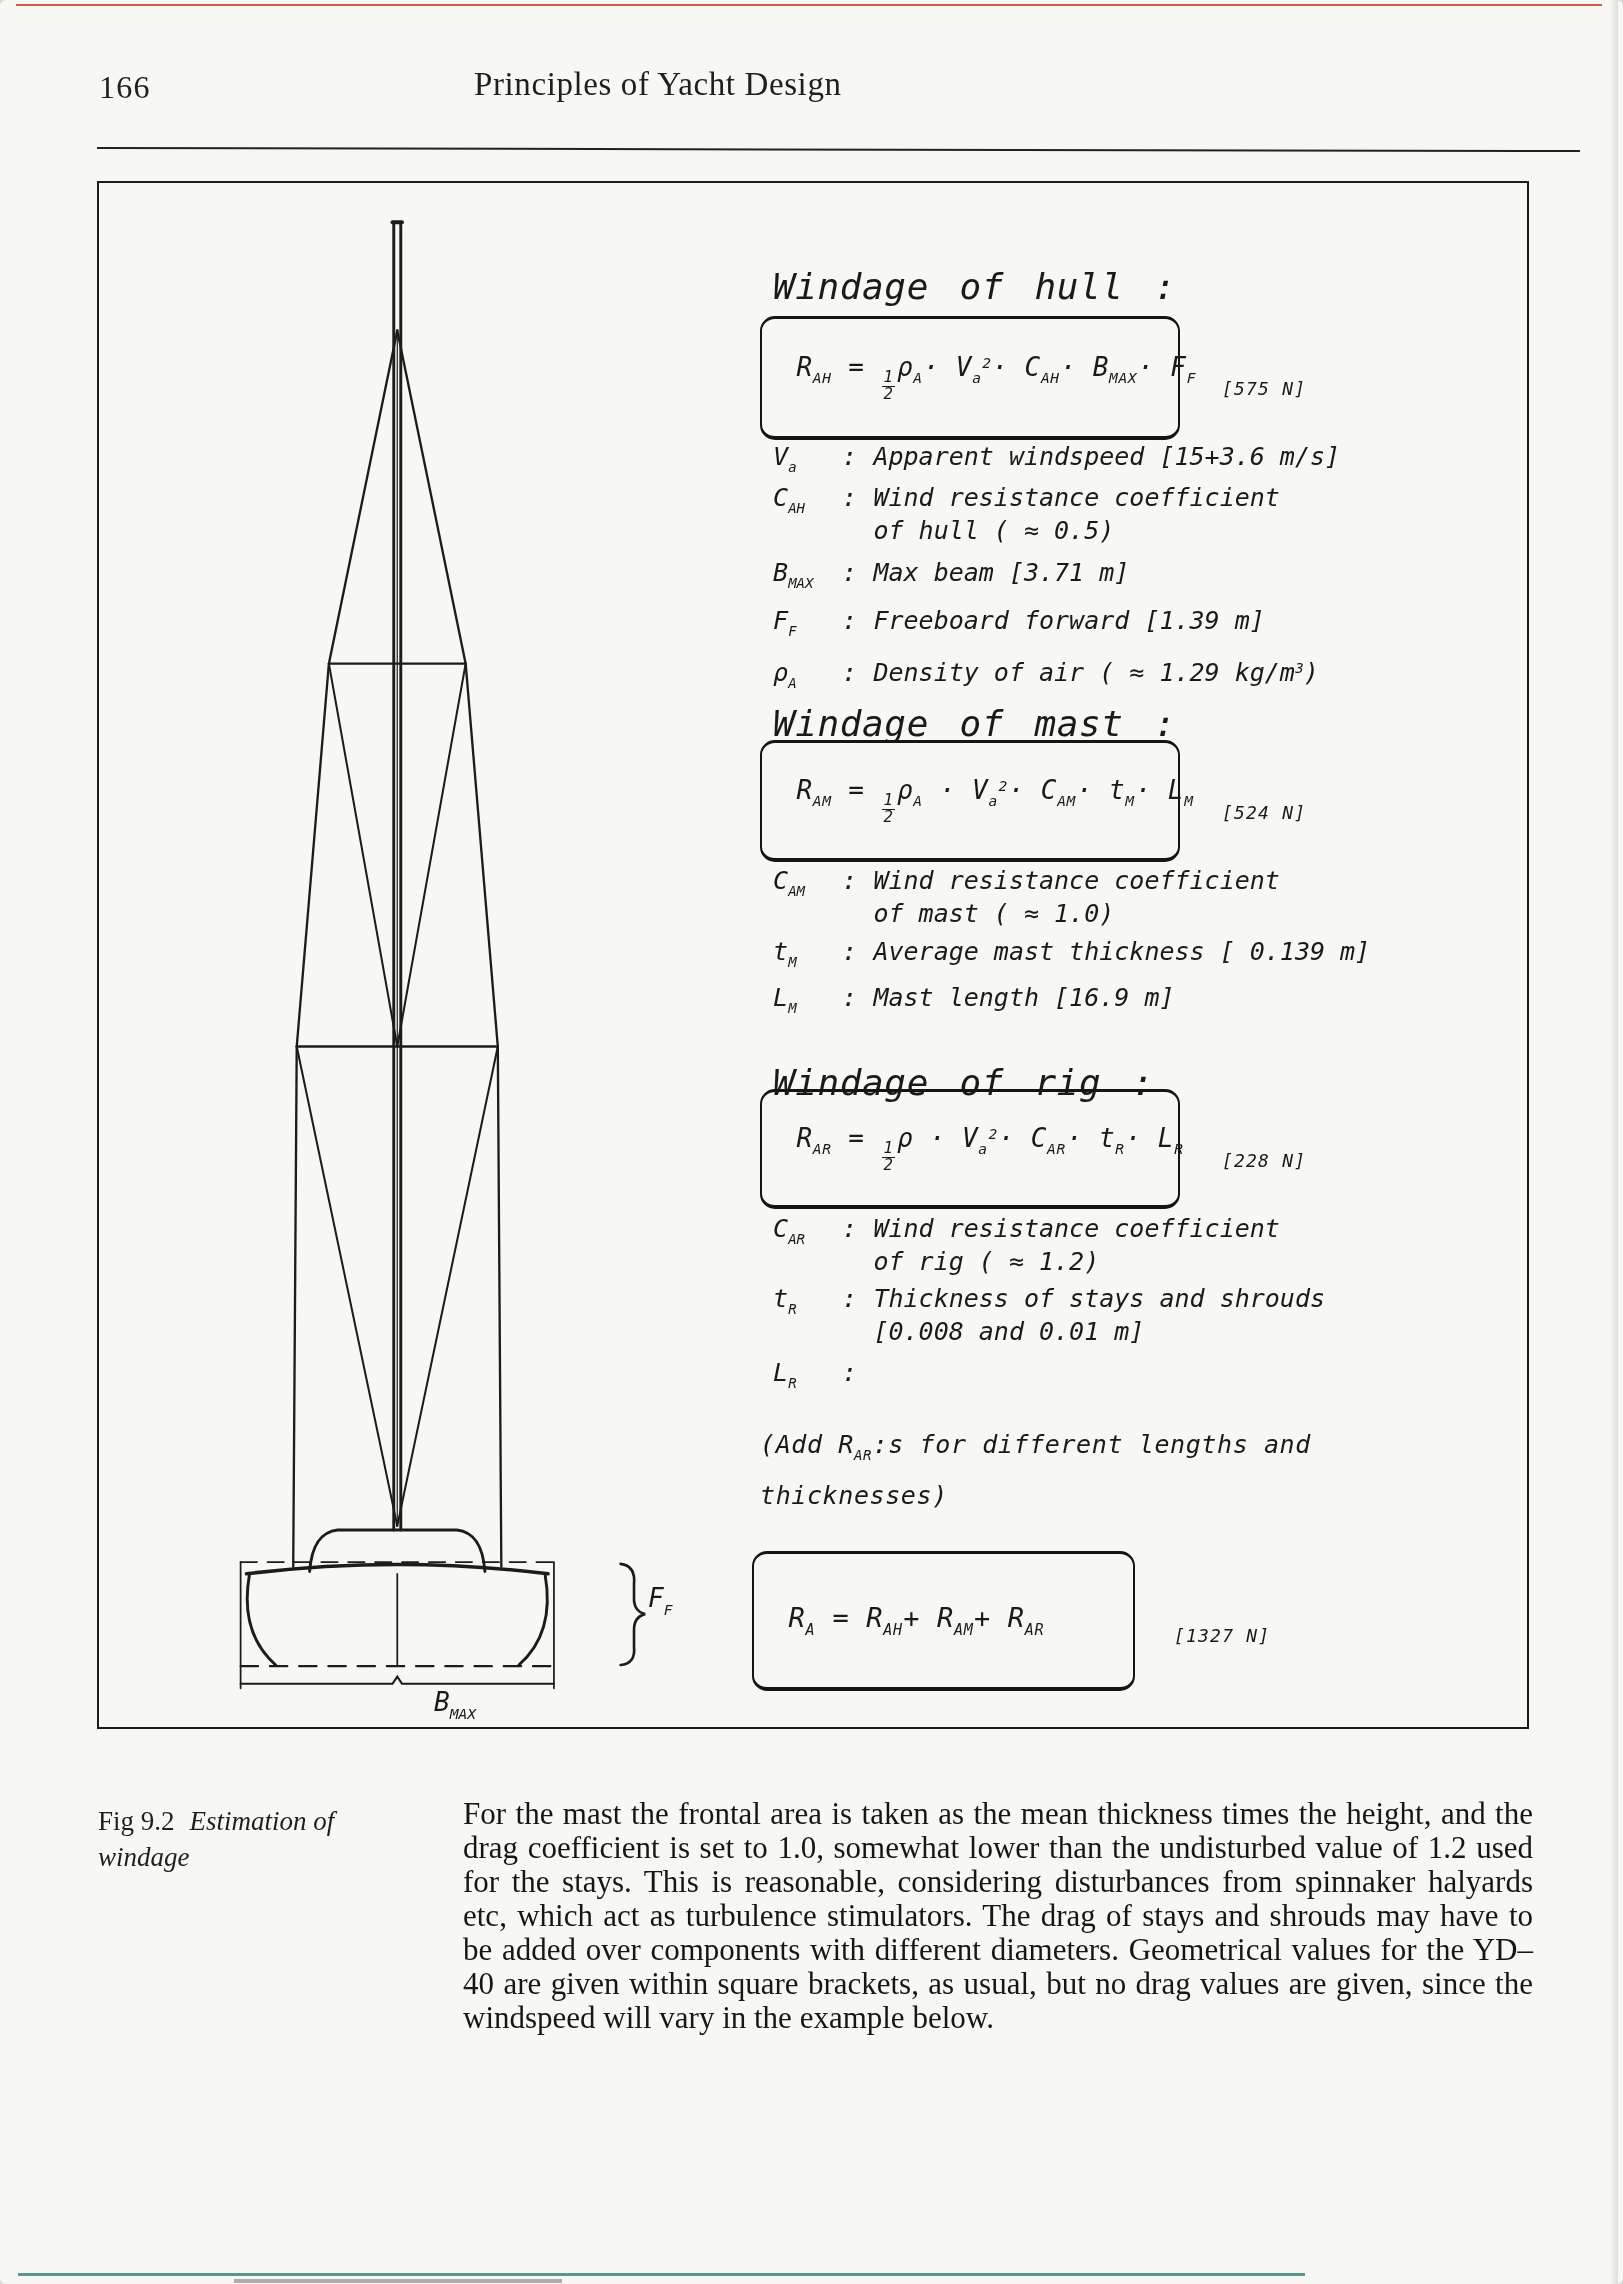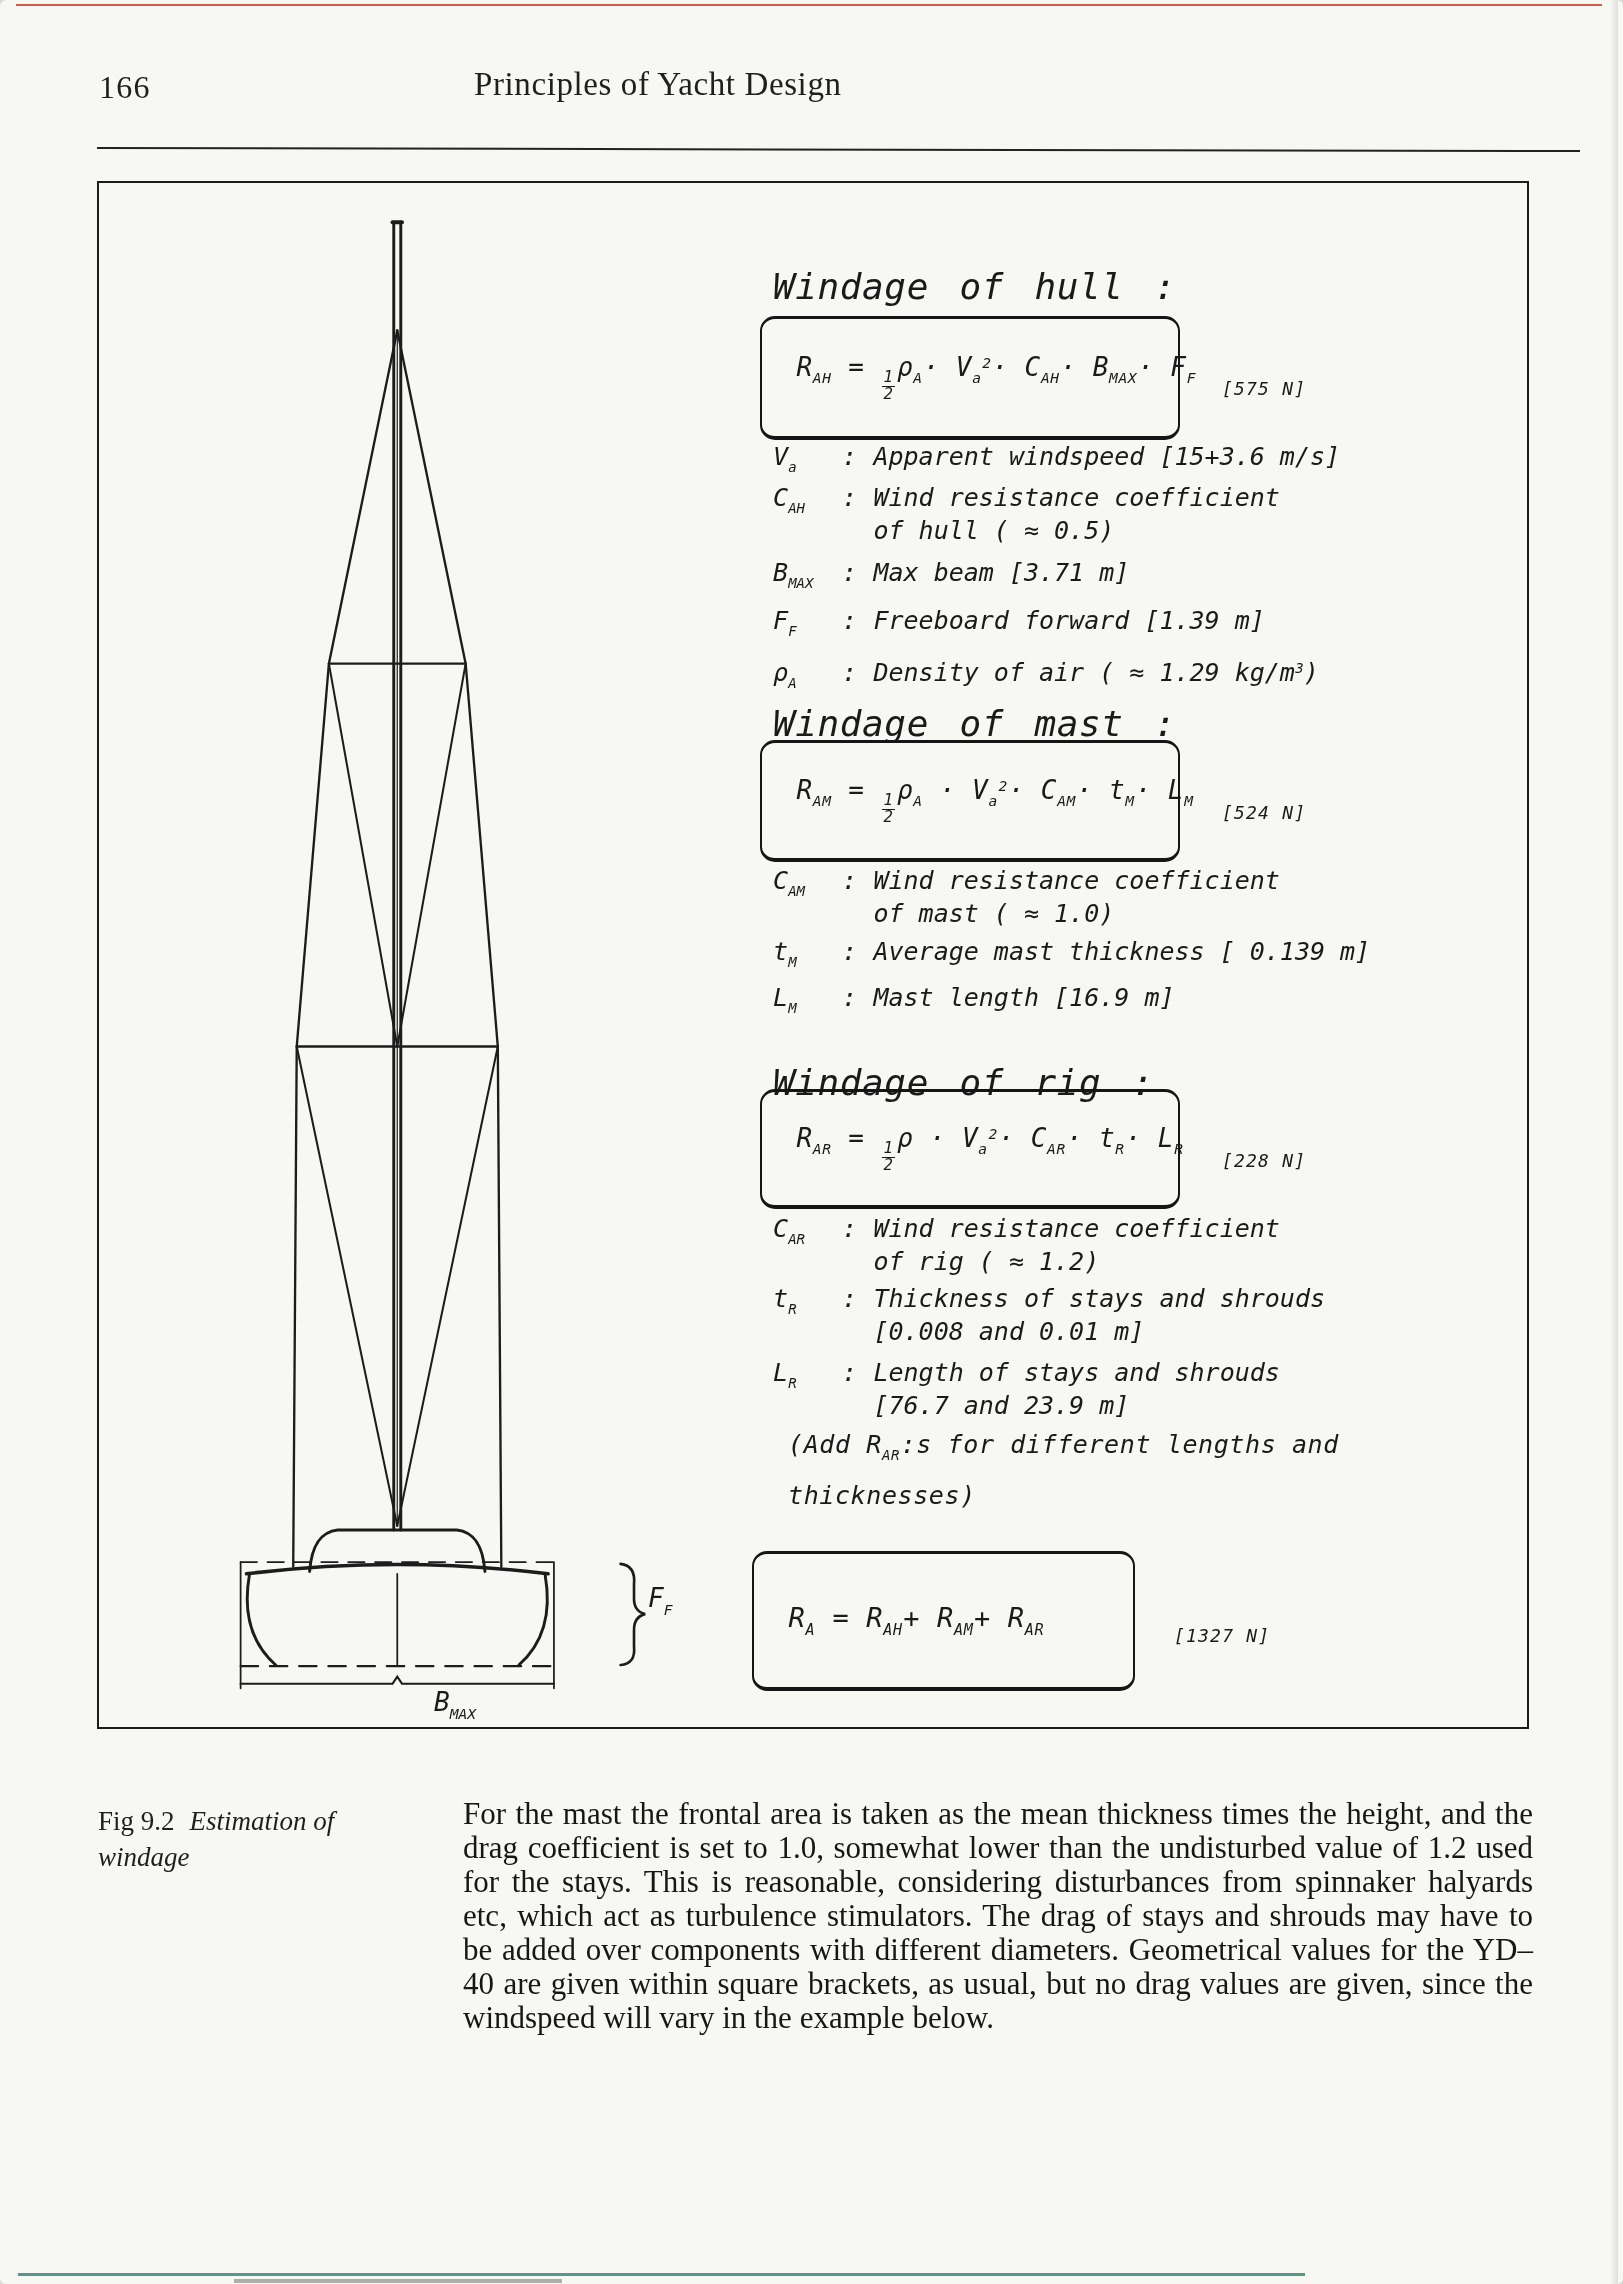--- a/index.html
+++ b/index.html
@@ -28,21 +28,21 @@
   .fvalue{font-size:18px;white-space:nowrap;letter-spacing:1.2px;margin-top:24px;}
   .frac{display:inline-flex;flex-direction:column;align-items:center;vertical-align:-0.38em;margin:0 .1em 0 .05em;font-size:.6em;line-height:1.02;}
   .frac .fn{border-bottom:1.8px solid currentColor;padding:0 .12em .04em;}
   .frac .fd{padding-top:.02em;}
   .fsub{font-size:.56em;vertical-align:-0.52em;margin:0 .04em 0 .01em;}
   .fsup{font-size:.56em;vertical-align:.55em;margin:0 .02em;}
   .def-row{display:flex;align-items:baseline;font-size:25px;line-height:33px;width:760px;}
   .def-row .sym{flex:0 0 69px;white-space:nowrap;}
   .def-row .dcolon{flex:0 0 auto;margin-right:16.4px;}
   .def-row .dtext{white-space:nowrap;}
-  .note-line{font-size:25px;white-space:nowrap;letter-spacing:0.6px;margin-left:28px;}
+  .note-line{font-size:25px;white-space:nowrap;letter-spacing:0.6px;}
   .draw-label{font-size:26px;white-space:nowrap;}
   
   .caption{left:98px;top:1803px;font-size:27px;line-height:36px;}
   .caption i{font-style:italic;}
   .body-text{left:463px;top:1797px;width:1070px;font-size:31px;line-height:34px;text-align:justify;color:#161616;}
 </style>
 </head>
 <body>
 
 <div id="page">
@@ -174,21 +174,20 @@
     <span class="dtext"><span><span>Wind resistance coefficient</span></span><br><span><span>of rig ( ≈ 1.2)</span></span></span>
   </div>
   <div class="abs tech def-row" style="left:773px;top:1282px">
     <span class="sym"><span>t</span><span class="fsub">R</span></span>
     <span class="dcolon">:</span>
     <span class="dtext"><span><span>Thickness of stays and shrouds</span></span><br><span><span>[0.008 and 0.01 m]</span></span></span>
   </div>
   <div class="abs tech def-row" style="left:773px;top:1356px">
     <span class="sym"><span>L</span><span class="fsub">R</span></span>
     <span class="dcolon">:</span>
-    <span class="dtext"><span><span>Length of stays and shrouds</span></span><br><span><span>[76.7 and 23.9 m]</span></span></span>
   </div>
 
   <div class="abs tech note-line" style="left:760px;top:1430px"><span>(Add R</span><span class="fsub">AR</span><span>:s for different lengths and</span></div>
   <div class="abs tech note-line" style="left:760px;top:1481px">thicknesses)</div>
 
   <div class="abs fbox fbox4" style="left:752px;top:1551px;width:379px;height:133px">
     <span class="tech formula"><span>R</span><span class="fsub">A</span><span> = R</span><span class="fsub">AH</span><span>+ R</span><span class="fsub">AM</span><span>+ R</span><span class="fsub">AR</span></span>
   </div>
   <div class="abs tech fvalue" style="left:1174px;top:1601px">[1327 N]</div>
 

